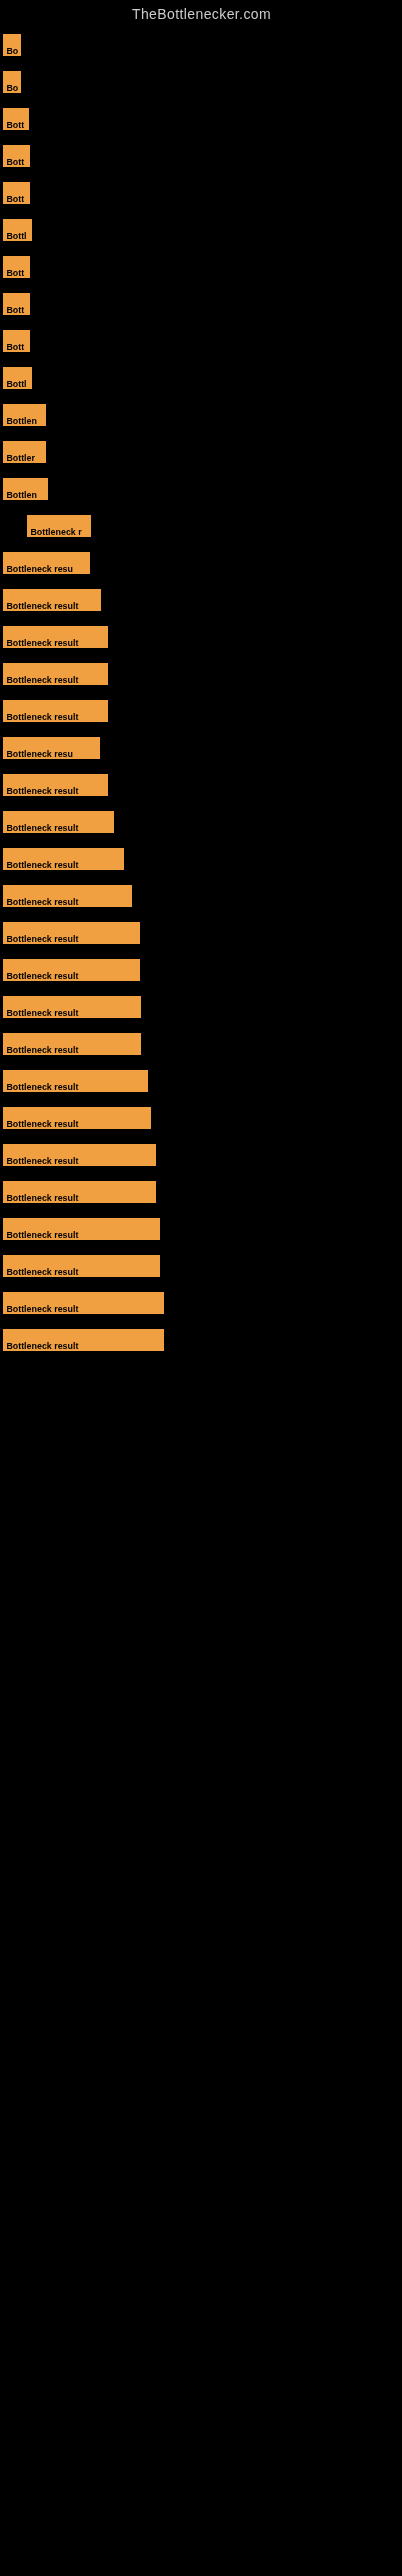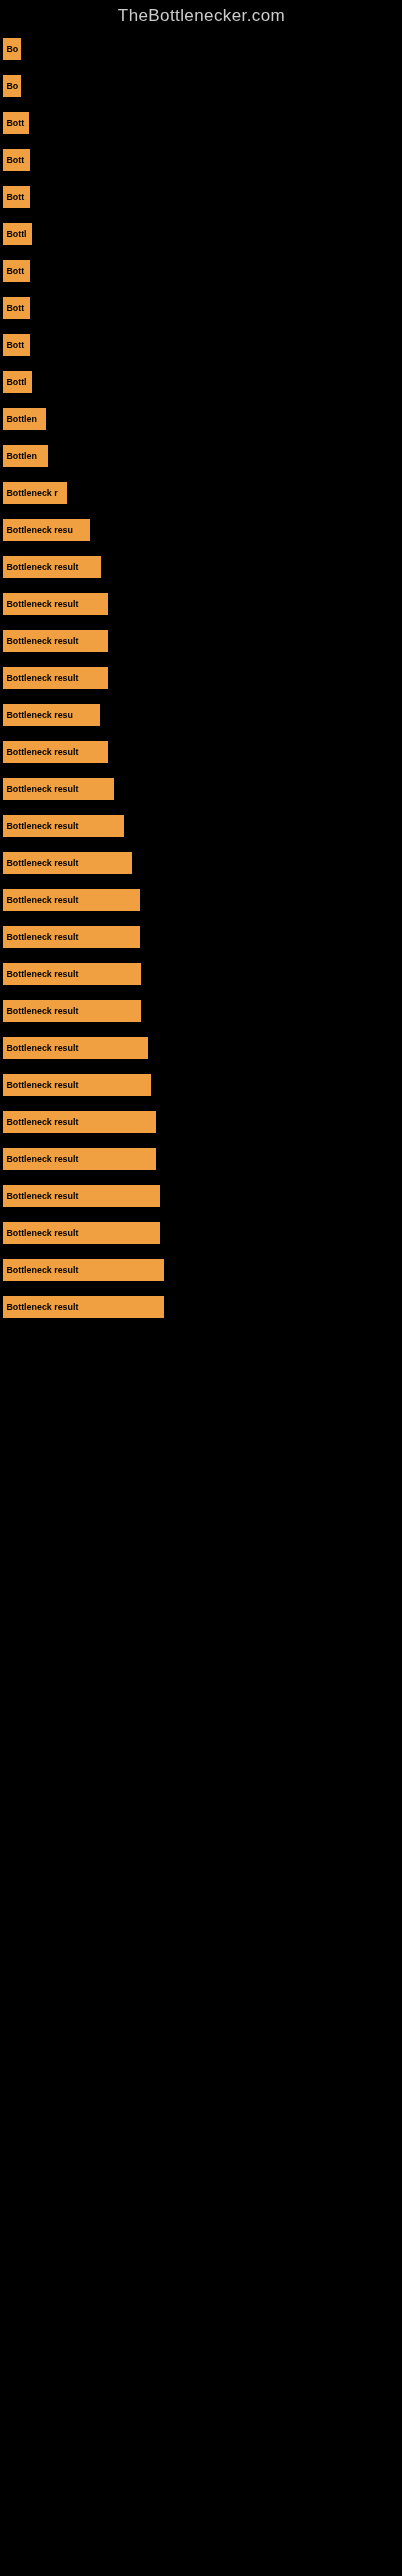--- a/index.html
+++ b/index.html
@@ -9,39 +9,39 @@
     }
     body {
       background-color: #000;
       width: 403px;
       min-height: 2576px;
       font-family: Arial, sans-serif;
       position: relative;
     }
     .site-title {
       color: #ccc;
-      font-size: 17px;
+      font-size: 14px;
       text-align: center;
       padding: 6.4px 0 3.2px 0;
       letter-spacing: 0.4px;
     }
     .bars-container {
       padding: 8px 0 0 0;
     }
     .bar-row {
       display: flex;
       align-items: center;
       margin-bottom: 14.5px;
       padding-left: 3.2px;
     }
     .bar {
       background-color: #f0a040;
       height: 22.5px;
       display: flex;
-      align-items: center;
+      align-items: flex-end;
       padding-left: 3.2px;
       white-space: nowrap;
       overflow: hidden;
     }
     .bar-label {
       color: #000;
       font-size: 8.9px;
       font-weight: bold;
     }
   </style>
@@ -100,26 +100,31 @@
       <div class="bar" style="width: 29px;">
         <span class="bar-label">Bottl</span>
       </div>
     </div>
     <div class="bar-row">
       <div class="bar" style="width: 43px;">
         <span class="bar-label">Bottlen</span>
       </div>
     </div>
     <div class="bar-row">
+      <div class="bar" style="width: 43px;">
+        <span class="bar-label">Bottler</span>
+      </div>
+    </div>
+    <div class="bar-row">
       <div class="bar" style="width: 45px;">
         <span class="bar-label">Bottlen</span>
       </div>
     </div>
     <div class="bar-row">
-      <div class="bar" style="width: 64px;">
+      <div class="bar" style="width: 64px; margin-left: 24px;">
         <span class="bar-label">Bottleneck r</span>
       </div>
     </div>
     <div class="bar-row">
       <div class="bar" style="width: 87px;">
         <span class="bar-label">Bottleneck resu</span>
       </div>
     </div>
     <div class="bar-row">
       <div class="bar" style="width: 98px;">

